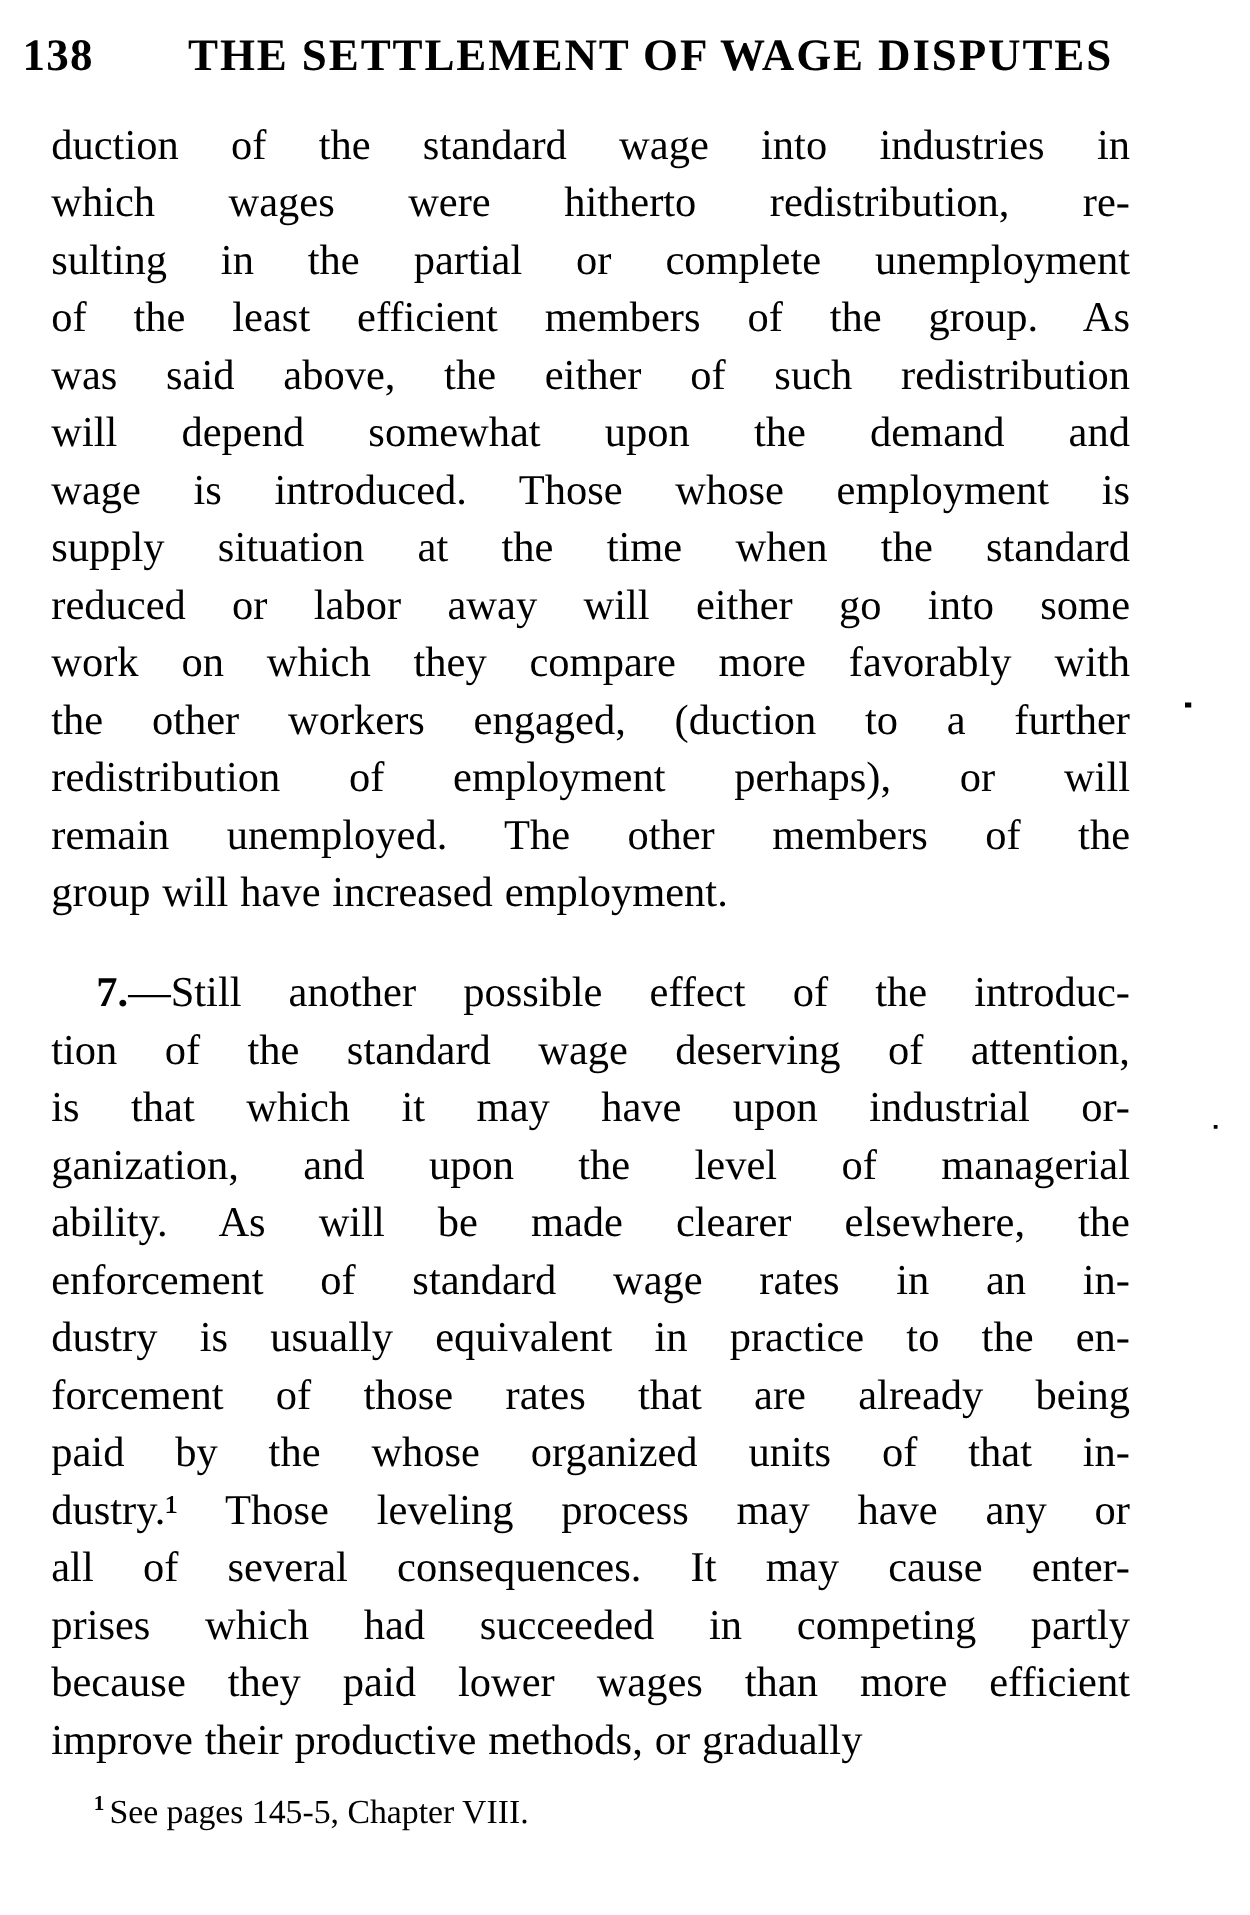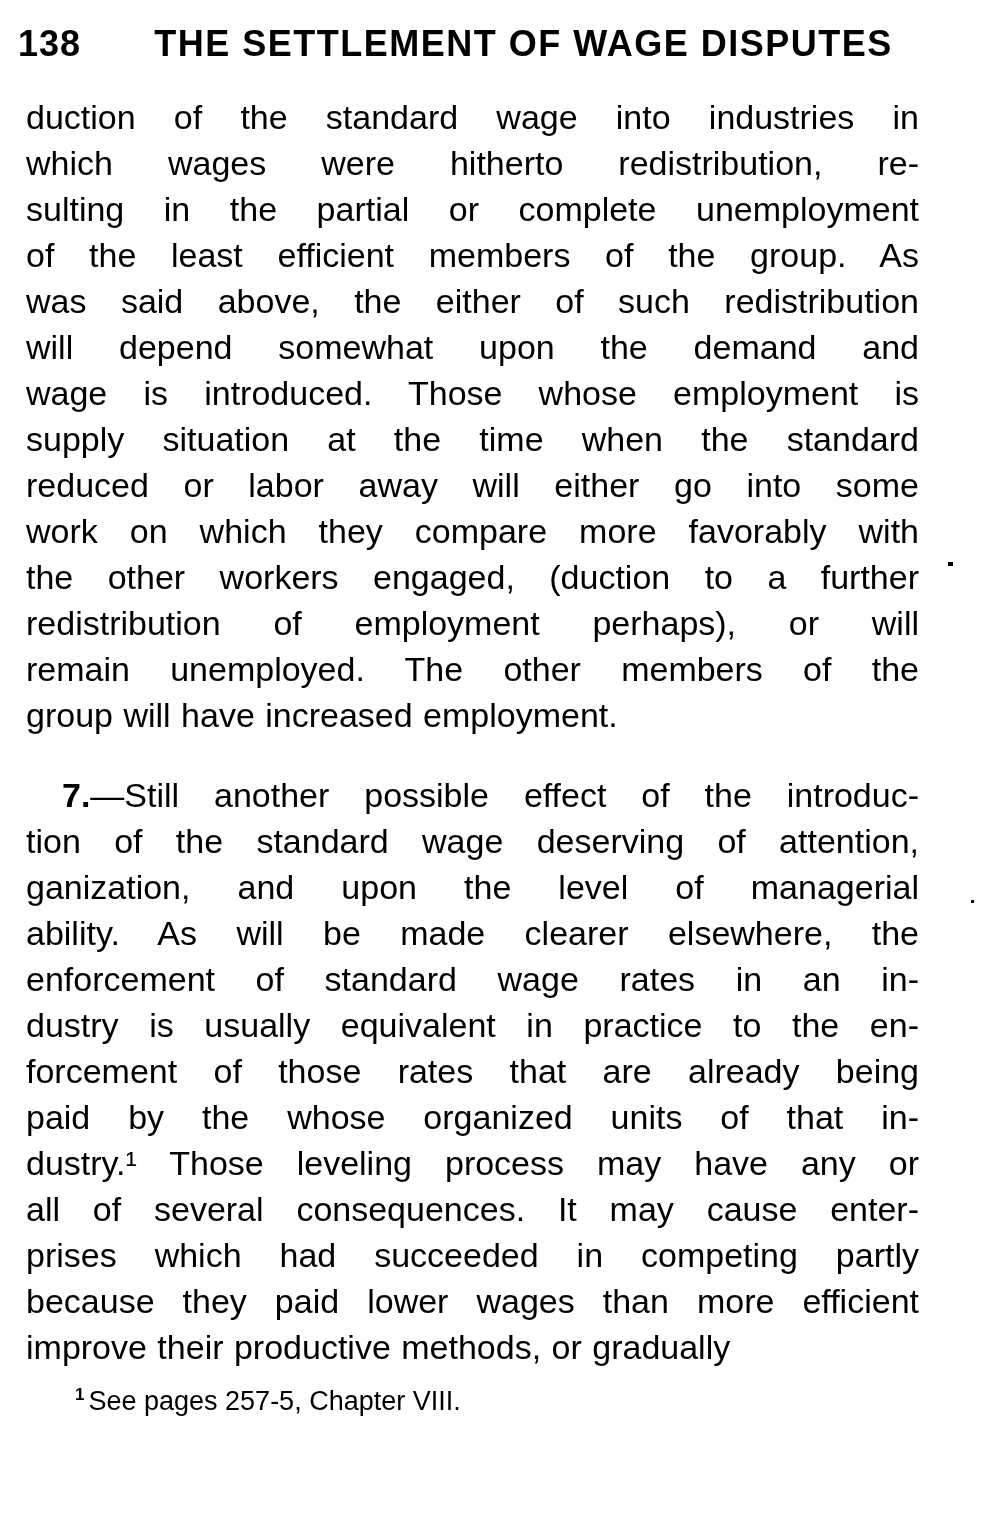--- a/index.html
+++ b/index.html
@@ -3,21 +3,21 @@
 <meta charset="utf-8">
 <style>
   html, body { margin: 0; padding: 0; background: #e8e8e8; }
   .page {
     position: relative;
     width: 1000px;
     height: 1532px;
     margin: 0 auto;
     background: #ffffff;
     color: #000000;
-    font-family: Liberation Sans, sans-serif;
+    font-family: Liberation Serif, serif;
     overflow: hidden;
   }
   .page-header {
     display: flex;
     align-items: baseline;
     padding: 22px 80px 0 18px;
     font-size: 36px;
     font-weight: bold;
     line-height: 44px;
     white-space: nowrap;
@@ -26,21 +26,21 @@
   .running-title {
     flex: 1;
     text-align: center;
     letter-spacing: 1.5px;
   }
   .text-block {
     margin: 28px 80px 0 25px; 
     font-size: 34px;
     line-height: 46px;
   }
-  .paragraph { margin: 1px; }
+  .paragraph { margin: 16px; }
   .paragraph + .paragraph { margin-top: 34px; }
   .line {
     text-align: justify;
     text-align-last: justify;
     white-space: normal;
     word-spacing: 1px;
   }
   .line.last-line { text-align-last: left; }
   .line.indent { text-indent: 36px; }
   .paragraph-number { font-weight: bold; }
@@ -87,34 +87,35 @@
         <div class="line">reduced or labor away will either go into some</div>
         <div class="line">work on which they compare more favorably with</div>
         <div class="line">the other workers engaged, (duction to a further</div>
         <div class="line">redistribution of employment perhaps), or will</div>
         <div class="line">remain unemployed.  The other members of the</div>
         <div class="line last-line">group will have increased employment.</div>
       </div>
     <div class="paragraph" id="para2">
         <div class="line indent"><span class="paragraph-number">7.</span>—Still another possible effect of the introduc-</div>
         <div class="line">tion of the standard wage deserving of attention,</div>
+        <div class="line">is that which it may have upon industrial or-</div>
         <div class="line">ganization, and upon the level of managerial</div>
         <div class="line">ability.  As will be made clearer elsewhere, the</div>
         <div class="line">enforcement of standard wage rates in an in-</div>
         <div class="line">dustry is usually equivalent in practice to the en-</div>
         <div class="line">forcement of those rates that are already being</div>
         <div class="line">paid by the whose organized units of that in-</div>
         <div class="line">dustry.¹  Those leveling process may have any or</div>
         <div class="line">all of several consequences.  It may cause enter-</div>
         <div class="line">prises which had succeeded in competing partly</div>
         <div class="line">because they paid lower wages than more efficient</div>
         <div class="line last-line">improve their productive methods, or gradually</div>
       </div>
   </div>
 
   <div class="footnote">
-    <sup>1</sup><span>See pages 257-5, Chapter VIII.</span>
+    <sup>1</sup><span>See pages 145-5, Chapter VIII.</span>
   </div>
 
   <div class="scan-artifact-dot dot-1"></div>
   <div class="scan-artifact-dot dot-2"></div>
 
 </div>
 
 </body></html>

